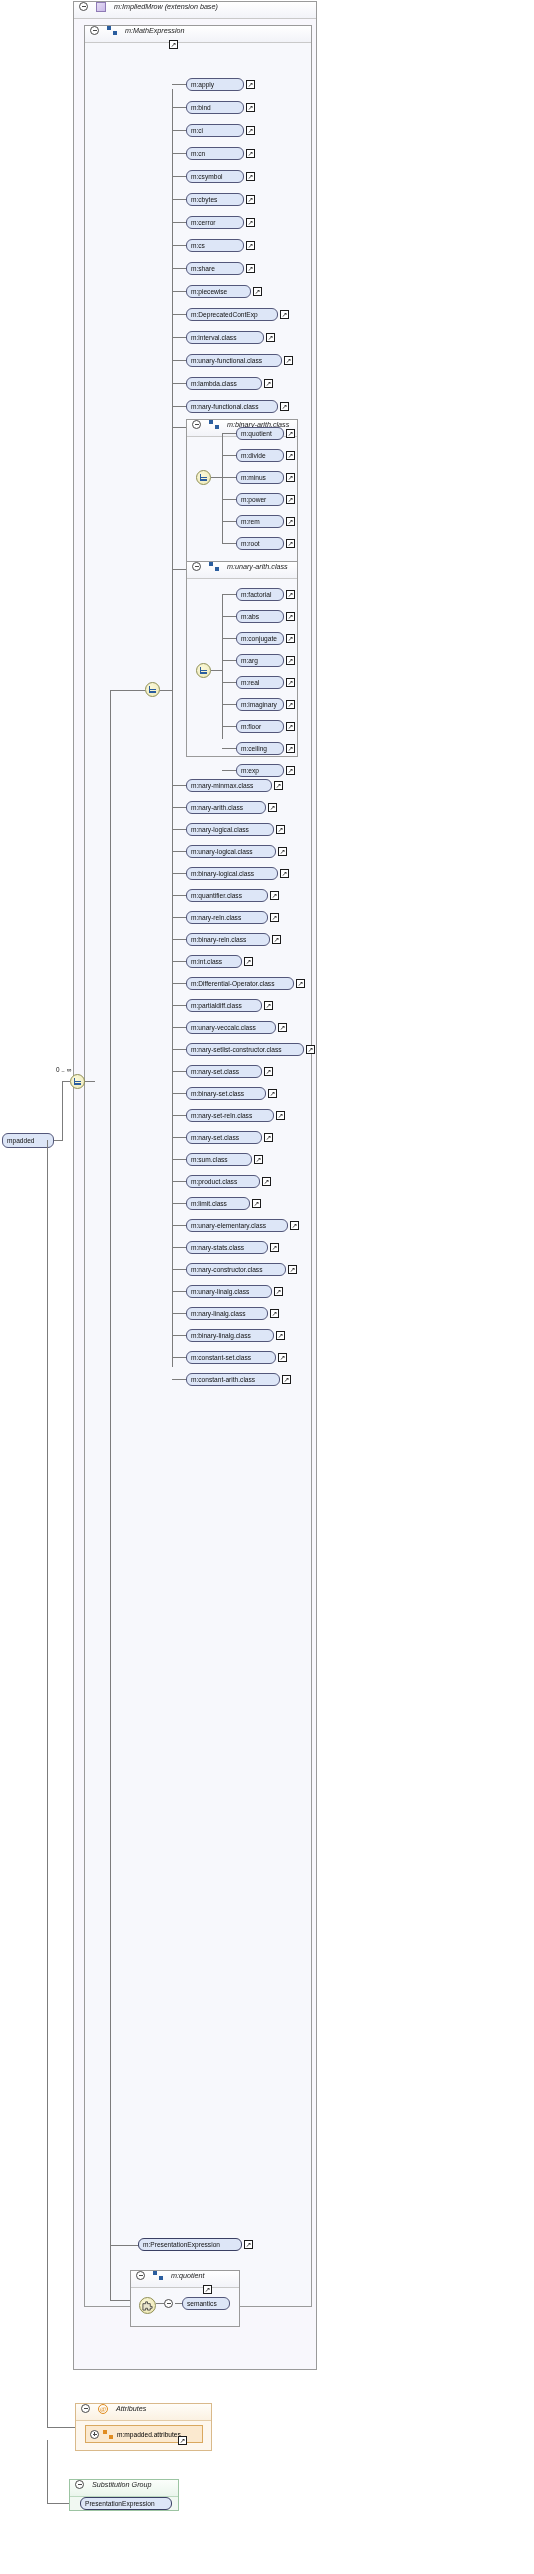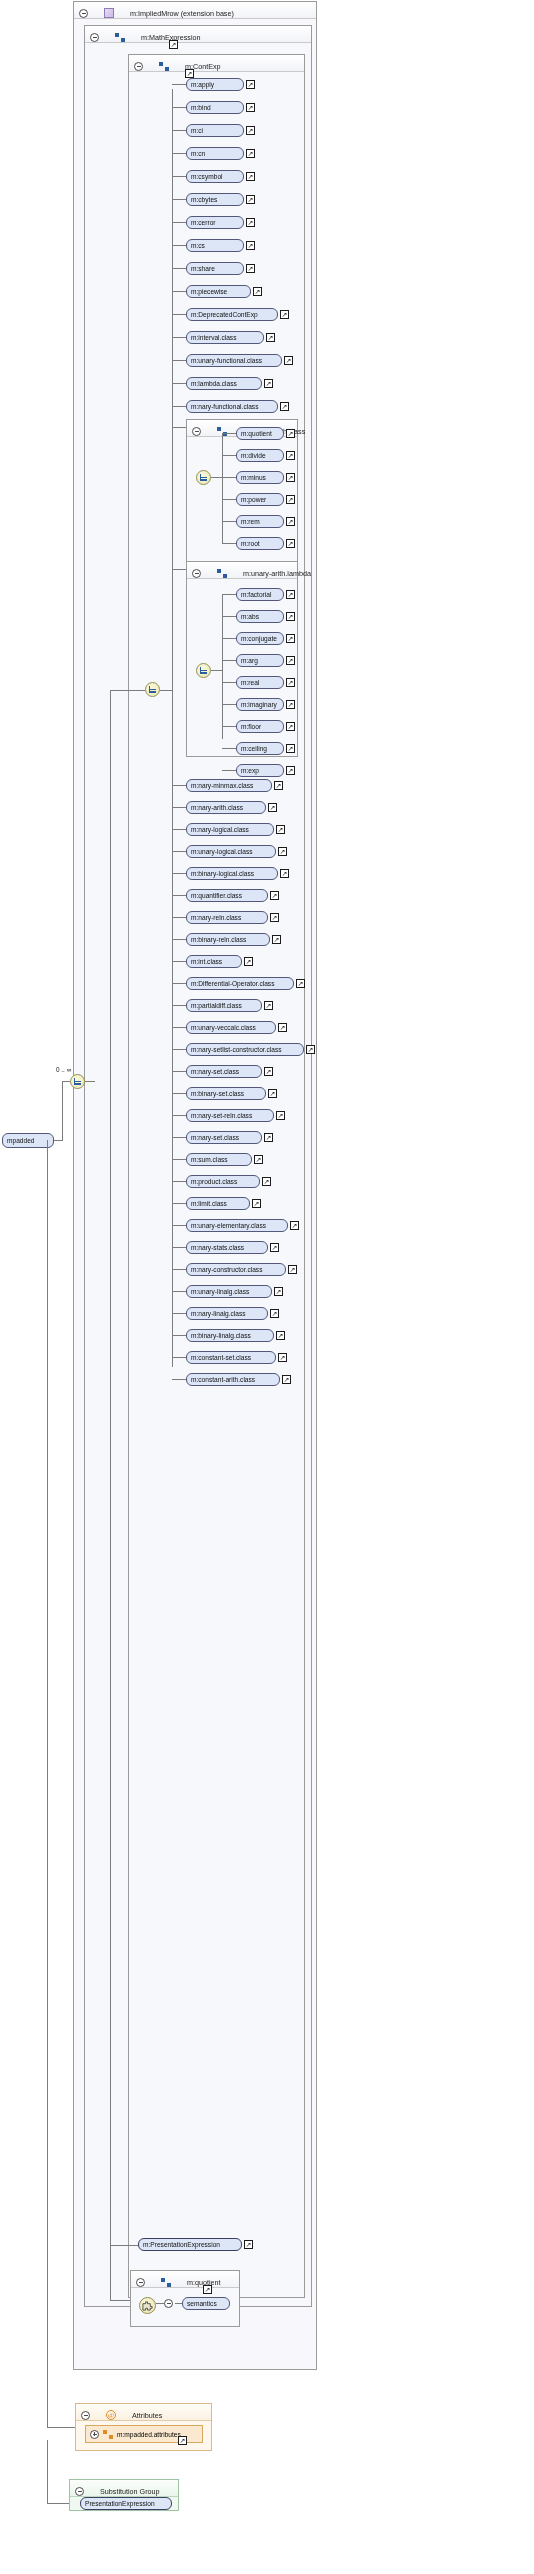--- a/index.html
+++ b/index.html
@@ -18,28 +18,29 @@
 
   
   .panel {
     position: absolute;
     border: 1px solid #9a9a9a;
     background: #f7f8fc;
   }
   .panel > .hdr {
     height: 17px;
     display: flex;
-    align-items: flex-end;
-    gap: 16px;
+    align-items: flex-start;
+    gap: 8px;
     padding-left: 5px;
     font-size: 7.2px;
     color: #1b1b1b;
     white-space: nowrap;
     border-bottom: 1px solid #c9c9c9;
     background: linear-gradient(to bottom,#ffffff 0%,#f2f3f8 100%);
+    font-style: italic;
   }
   .panel.lav { background: #f8f7fc; }
   .panel.attr { background: #fdf7ee; border-color: #d9b98a; }
   .panel.attr > .hdr { background: linear-gradient(to bottom,#fffdf8 0%,#fbf1e2 100%); border-bottom-color:#e3cba6; }
   .panel.sub  { background: #f1f8f2; border-color: #9cc4a2; }
   .panel.sub  > .hdr { background: linear-gradient(to bottom,#fbfefb 0%,#eaf5ec 100%); border-bottom-color:#bcd9c0; }
 
   
   .exp {
     width: 9px; height: 9px; flex: 0 0 9px;
@@ -170,33 +171,20 @@
           <i></i>
           <i></i>
           <i></i>
           <i></i>
         </span>
       <span class="hdrtxt">m:MathExpression</span>
     </div>
     <div class="refarrow" style="left:84px; top:14px;">↗</div>
   </div>
 
-  <div class="panel" style="left:128px; top:54px; width:177px; height:2244px;">
-    <div class="hdr">
-      <span class="exp"></span>
-      <span class="seqico">
-          <i></i>
-          <i></i>
-          <i></i>
-          <i></i>
-        </span>
-      <span class="hdrtxt">m:ContExp</span>
-    </div>
-    <div class="refarrow" style="left:56px; top:14px;">↗</div>
-  </div>
 
   <div class="node" style="left:2px; top:1133px; width:52px; height:15px;">
     <span class="lbl">mpadded</span>
   </div>
 
   <div class="occ" style="left:56px; top:1066px;">0 .. ∞</div>
 
   <div class="ln lnh" style="left:54px; top:1140px; width:8px;"></div>
   <div class="ln lnv" style="left:62px; top:1081px; height:60px;"></div>
   <div class="ln lnh" style="left:62px; top:1081px; width:8px;"></div>
@@ -392,21 +380,21 @@
 
   <div class="panel" style="left:186px; top:561px; width:112px; height:196px;">
     <div class="hdr">
       <span class="exp"></span>
       <span class="seqico">
           <i></i>
           <i></i>
           <i></i>
           <i></i>
         </span>
-      <span class="hdrtxt">m:unary-arith.lambda</span>
+      <span class="hdrtxt">m:unary-arith.class</span>
     </div>
   </div>
   <div class="ln lnh" style="left:172px; top:569px; width:14px;"></div>
 
   <div class="comp" style="left:196px; top:663px;">
     <span class="bars">
         <i></i>
         <b></b>
         <b></b>
         <b></b>

